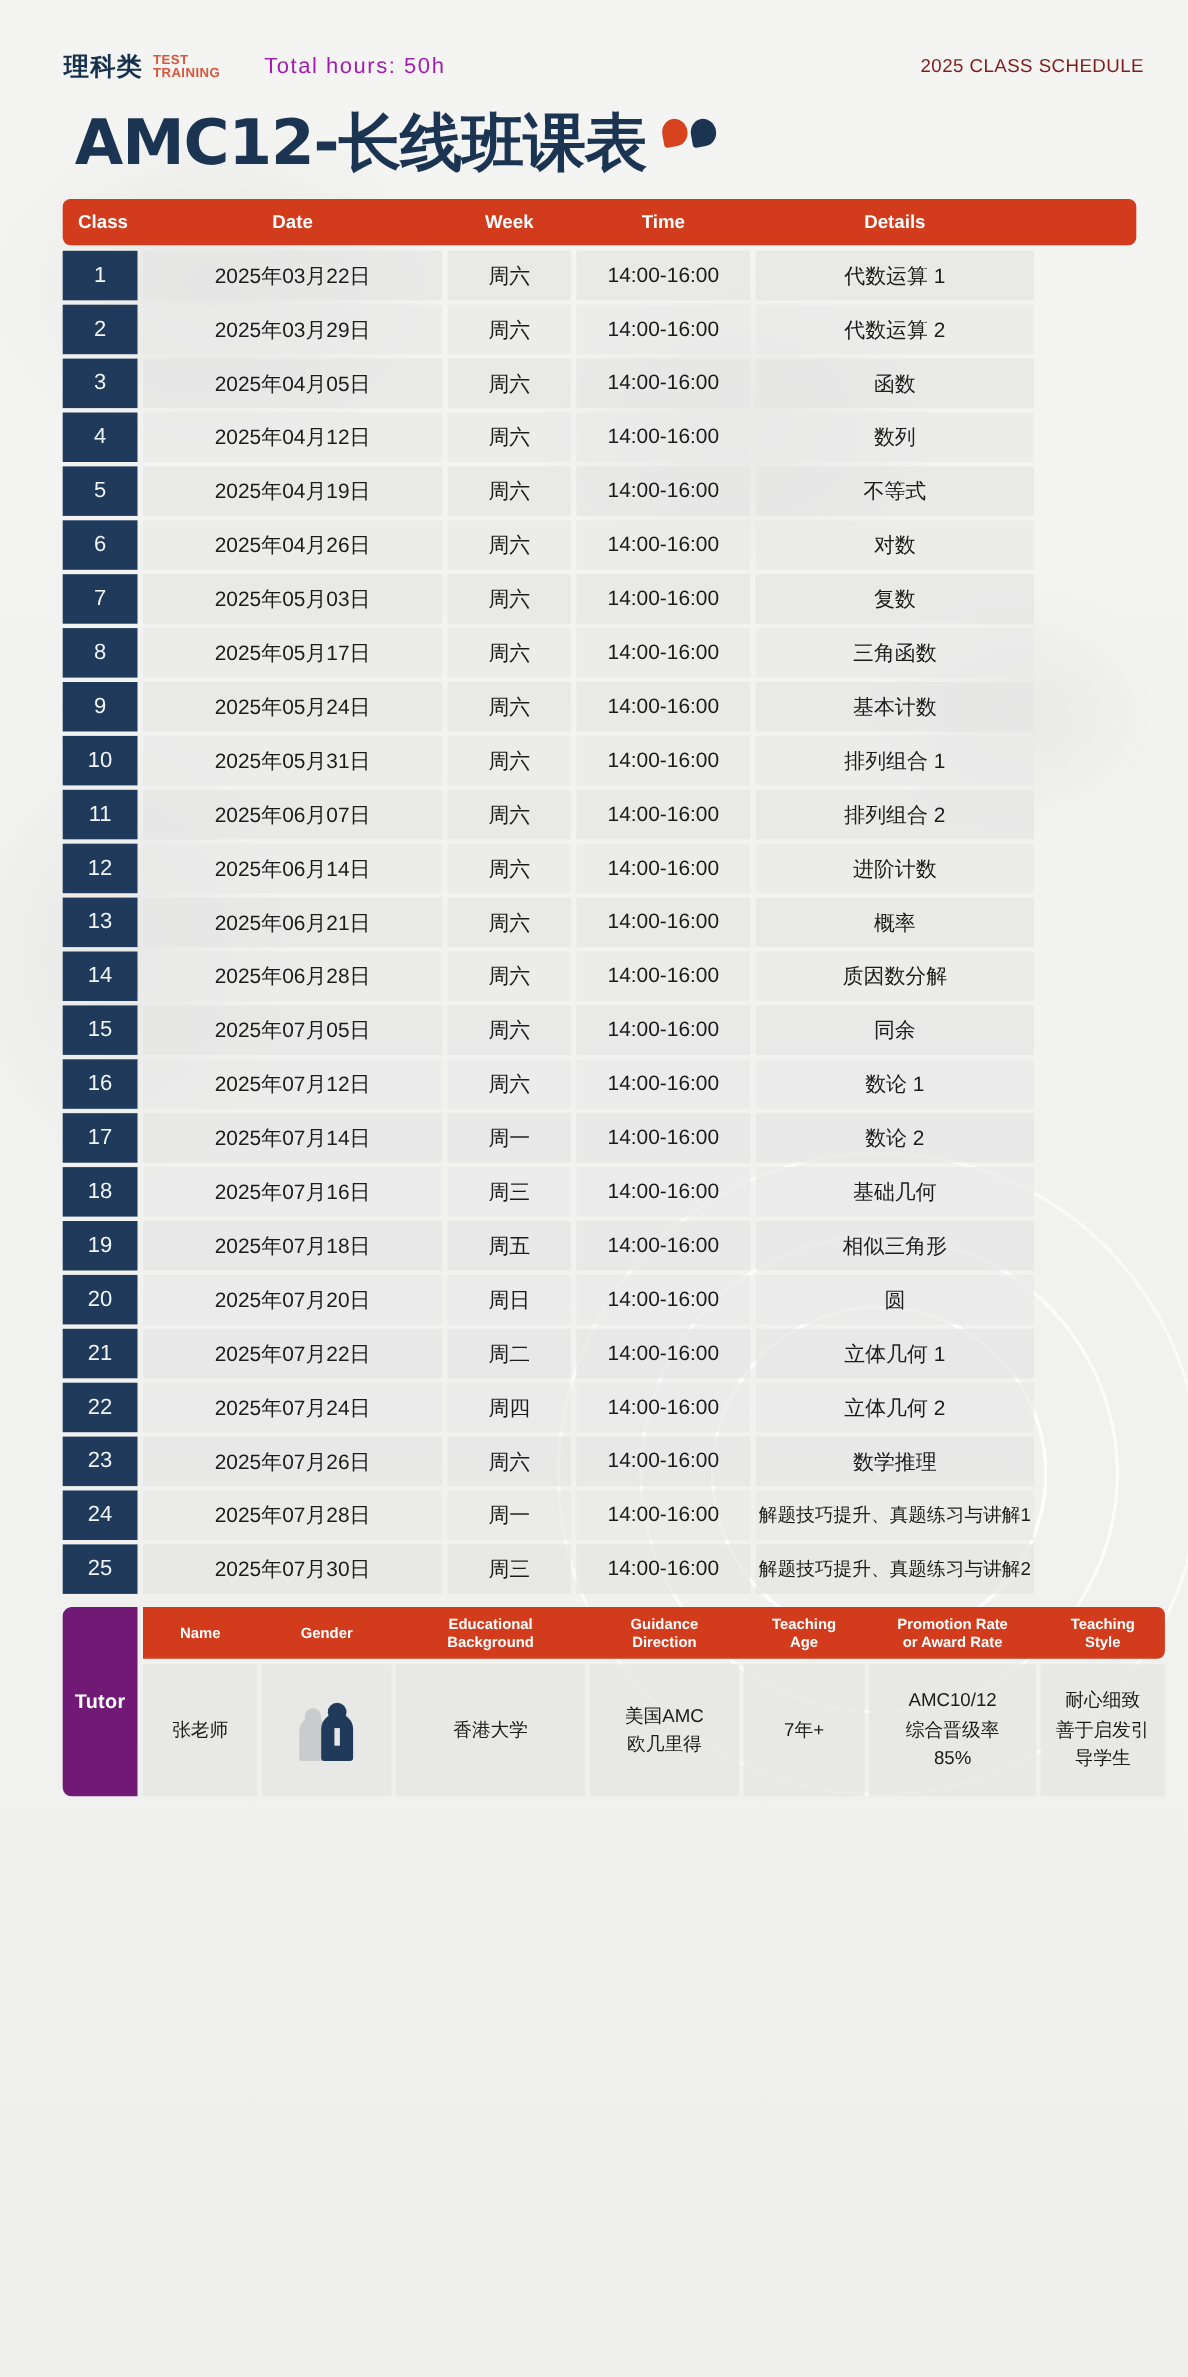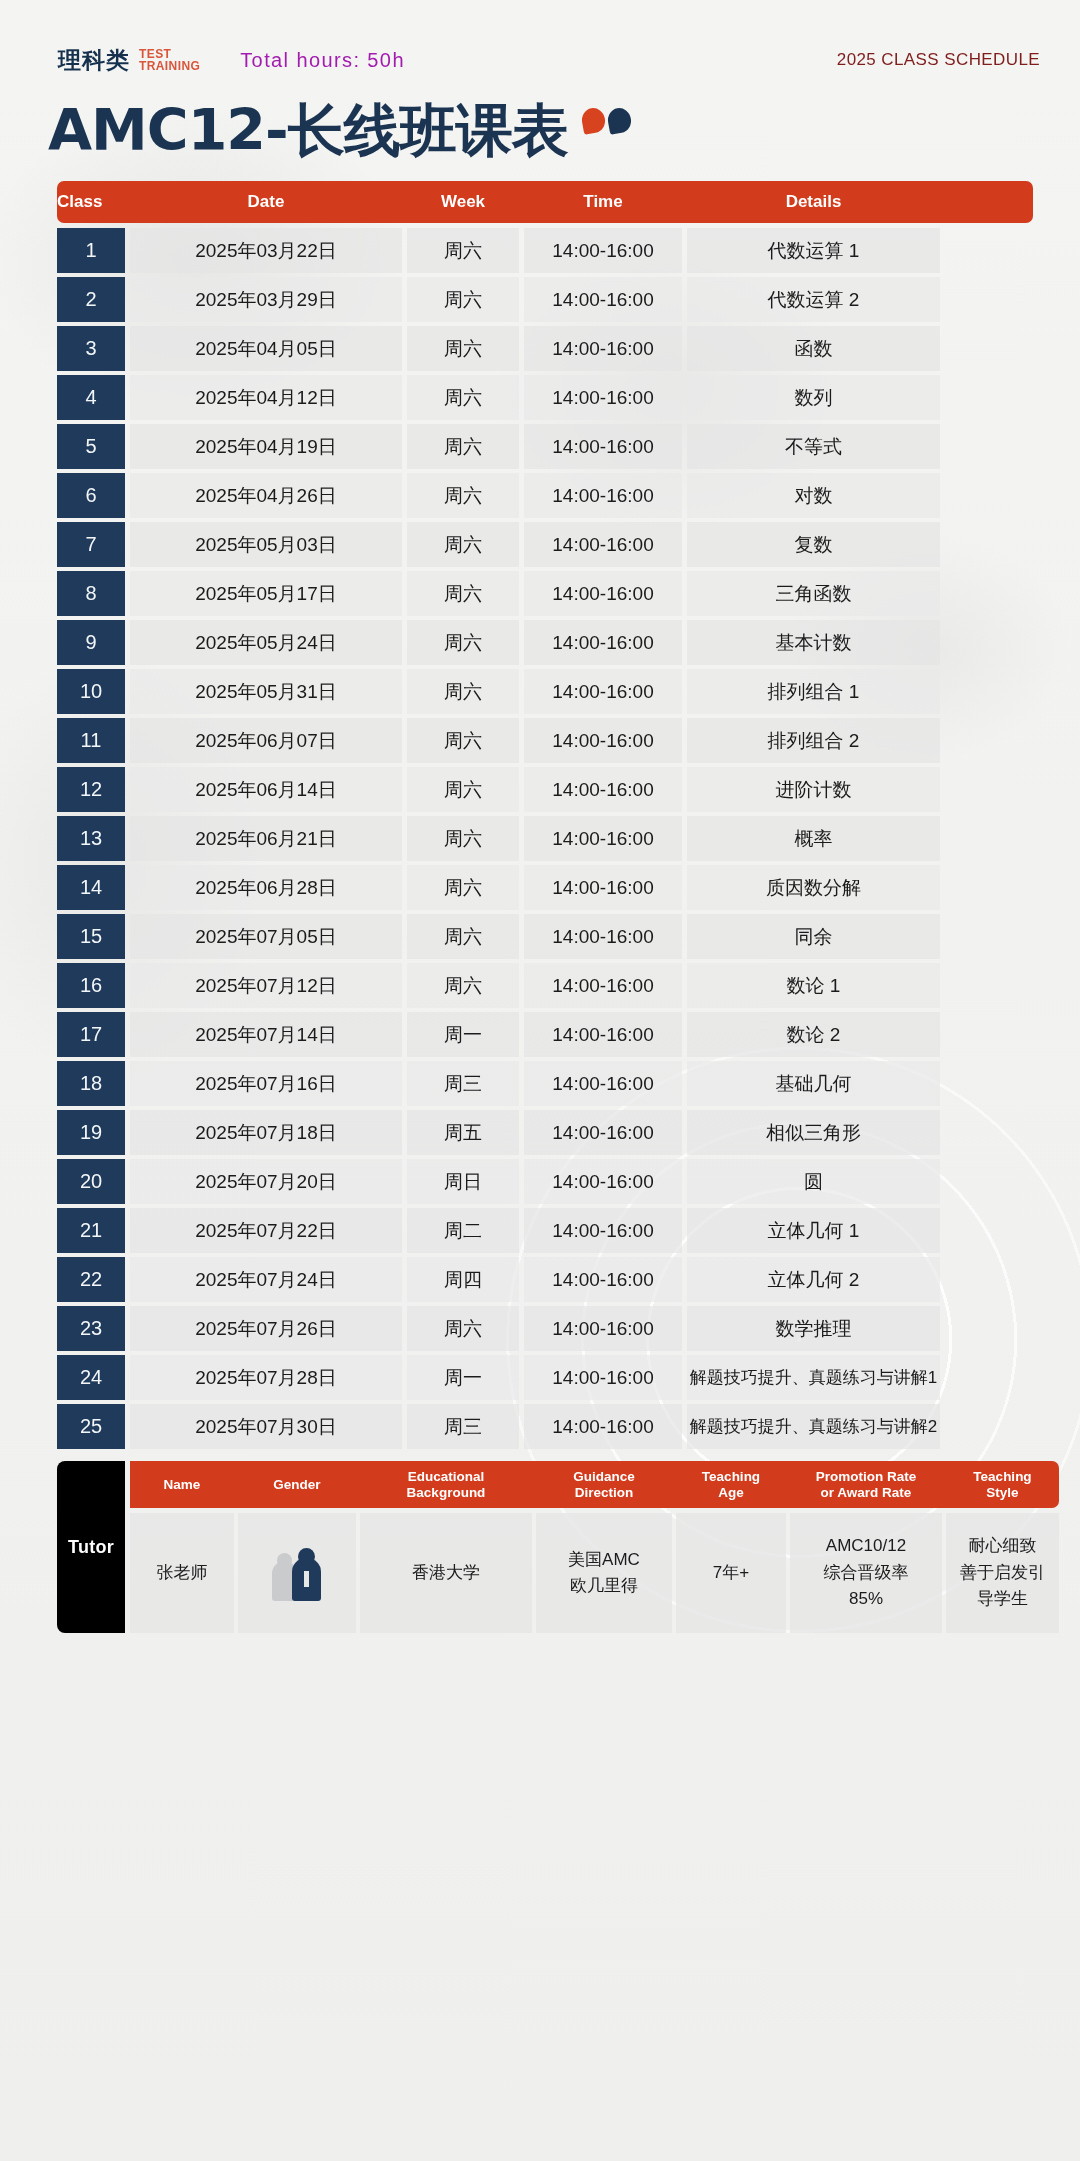--- a/index.html
+++ b/index.html
@@ -50,21 +50,21 @@
     font-size:20px;letter-spacing:1.4px;color:#a21caf;
   }
   .schedule-year{
     margin-left:auto;
     font-size:17px;letter-spacing:.4px;color:#7f1d1d;font-weight:500;
   }
 
   
   .titlerow{
     display:flex;align-items:flex-start;gap:14px;
-    padding:22px 0 0 48px;
+    padding:22px 0 0 68px;
   }
   .main-title{
     font-size:57px;font-weight:bold;color:#1b3452;
     letter-spacing:-1px;line-height:1;
     font-family:"DejaVu Sans","Liberation Sans",sans-serif;
   }
   .bubbles{display:flex;gap:3px;margin-top:6px;}
   .bubble{width:23px;height:25px;border-radius:50% 50% 50% 12%;transform:rotate(-10deg);}
   .bubble.red{background:#d8431f;}
   .bubble.navy{background:#1b3452;}
@@ -79,21 +79,21 @@
     height:42px;
     display:grid;
     grid-template-columns:68px 272px 112px 158px 253px;
     column-gap:5px;
     margin-bottom:5px;
   }
   .hdr-bar > div{
     color:#ffffff;font-size:17px;font-weight:bold;
     display:flex;align-items:center;justify-content:center;
   }
-  .hdr-bar > div:first-child{justify-content:flex-start;}
+  .hdr-bar > div:first-child{justify-content:flex-start;padding-left:14px;}
 
   .row{
     display:grid;
     grid-template-columns:68px 272px 112px 158px 253px;
     column-gap:5px;
     margin-bottom:4px;
   }
   .cell{
     height:45px;display:flex;align-items:center;justify-content:center;
     background:rgba(228,228,228,.72);
@@ -108,21 +108,21 @@
   .row:nth-child(even) .cell:not(.num){background:rgba(233,233,233,.72);}
 
   
   .tutor-wrap{
     margin:12px 47px 0 57px;
     display:grid;
     grid-template-columns:68px 1fr;
     column-gap:5px;
   }
   .tutor-label{
-    background:#000000;color:#ffffff;
+    background:#701a75;color:#ffffff;
     border-radius:8px 0 0 8px;
     display:flex;align-items:center;justify-content:center;
     font-size:18px;font-weight:bold;letter-spacing:.3px;
   }
   .tutor-right{display:flex;flex-direction:column;justify-content:space-between;}
   .tutor-hdr{
     background:#d23b1c;border-radius:0 7px 7px 0;height:47px;
     display:grid;
     grid-template-columns:104px 118px 172px 136px 110px 152px 113px;
     column-gap:4px;

